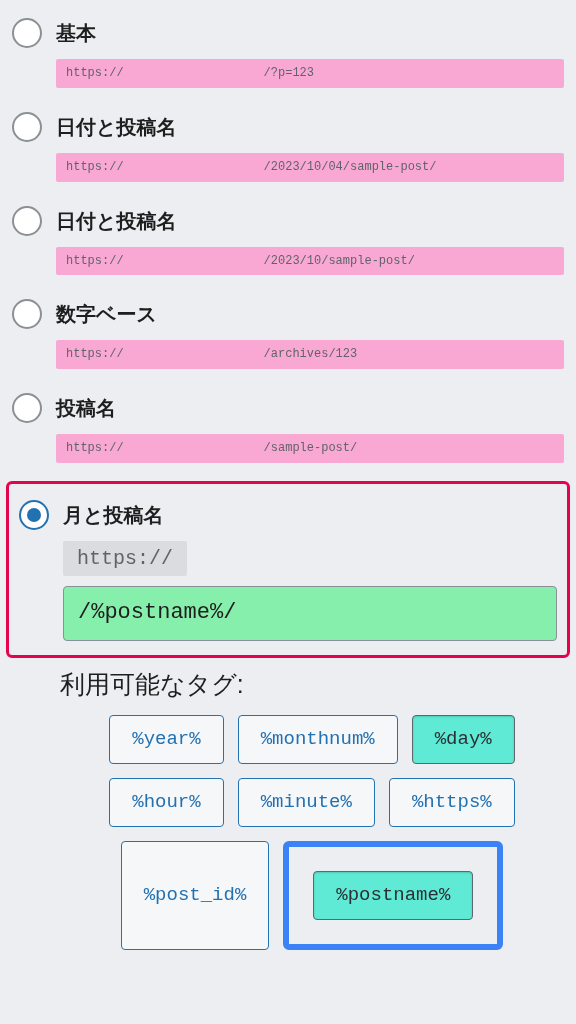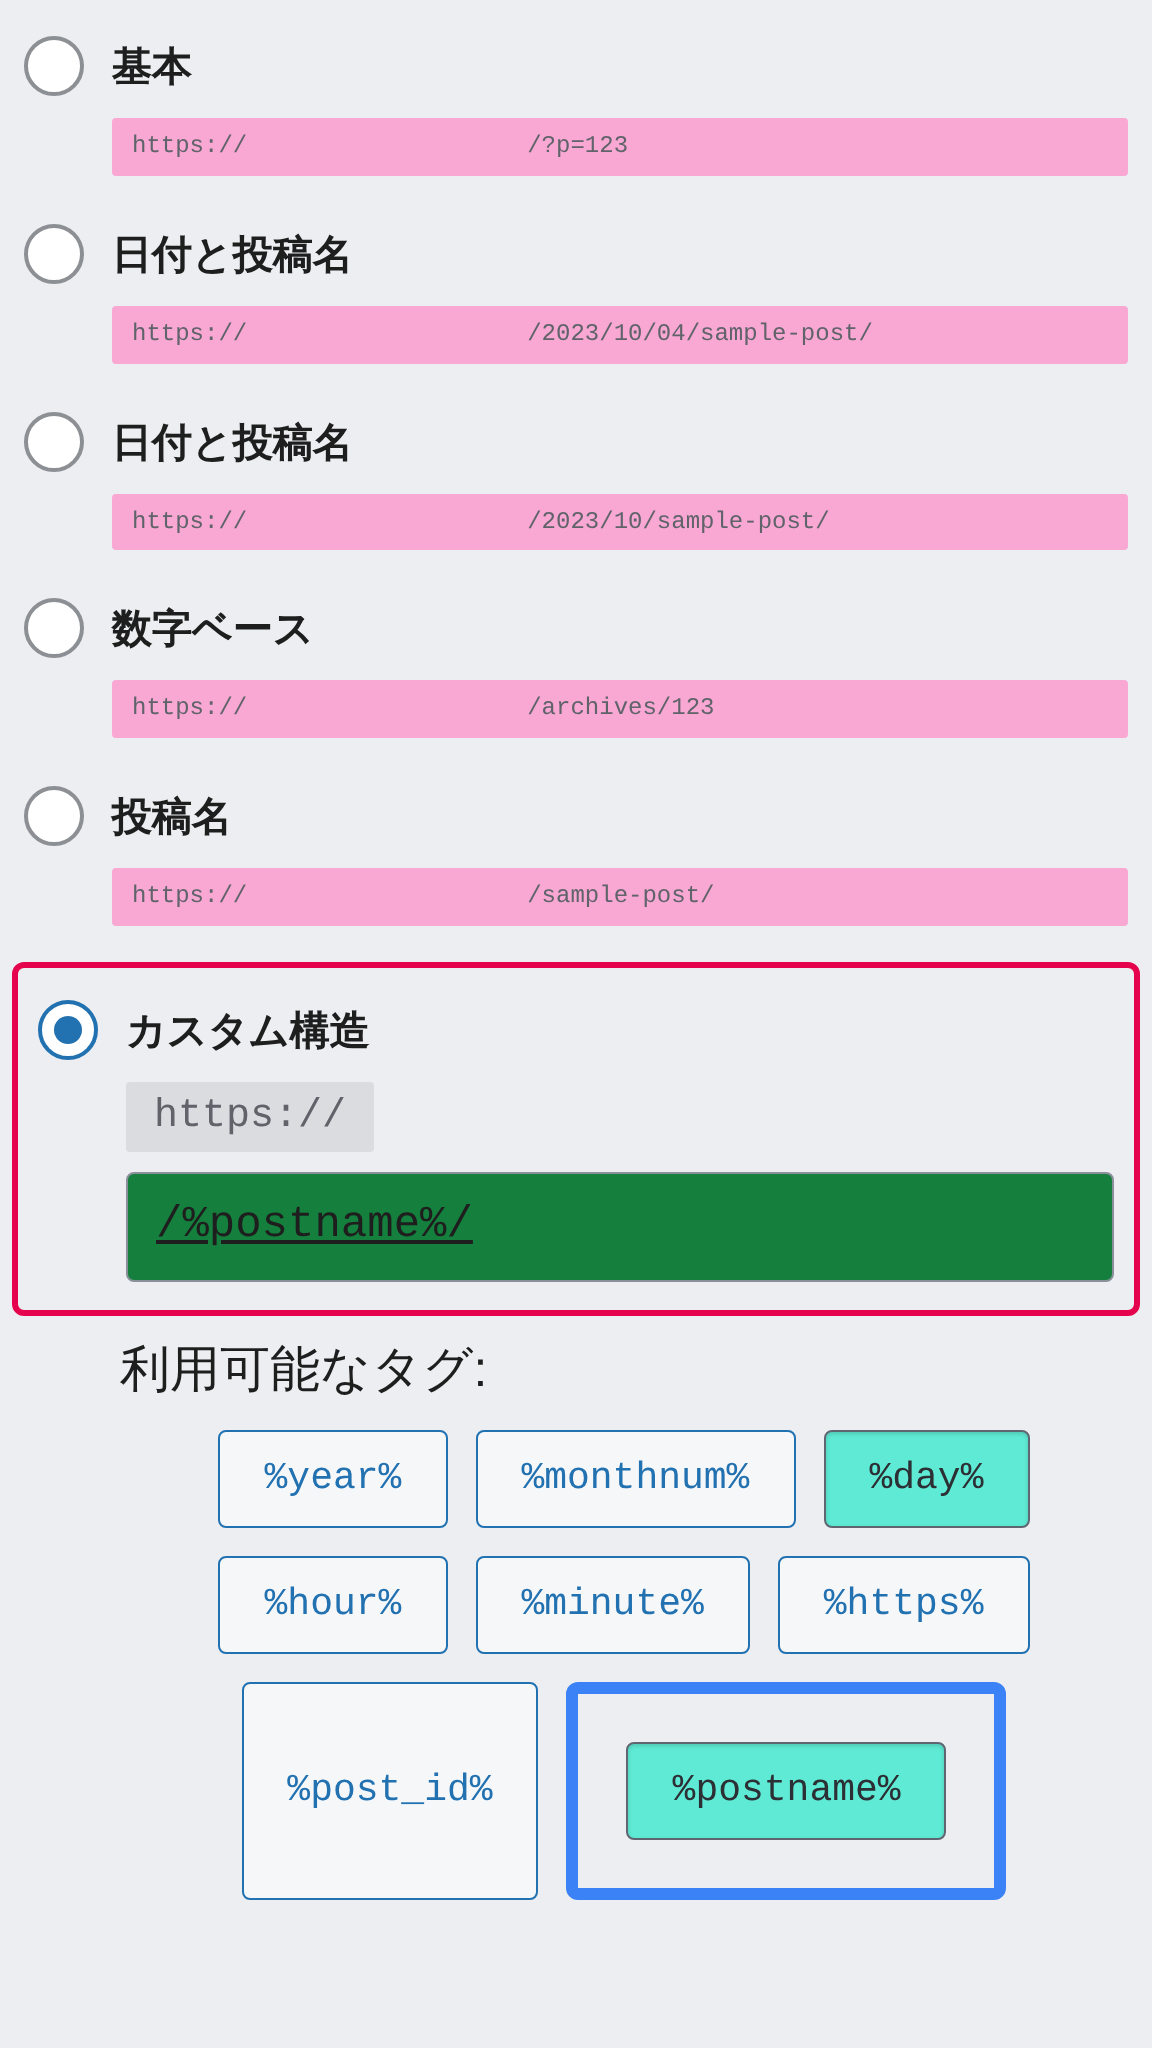--- a/index.html
+++ b/index.html
@@ -72,24 +72,23 @@
     border-radius: 2px;
     margin-bottom: 10px;
   }
   .custom-input {
     width: 100%;
     font-family: "SFMono-Regular", Consolas, "Liberation Mono", Menlo, monospace;
     font-size: 22px;
     padding: 12px 14px;
     border: 1px solid #89909a;
     border-radius: 4px;
-    background: #15803d;
+    background: #86efac;
     color: #1e1e1e;
     line-height: 1.3;
-    text-decoration: underline;
   }
   .tags-label {
     font-size: 25px;
     color: #1e1e1e;
     margin: 4px 0 14px 48px;
   }
   .tags-wrap {
     display: flex;
     flex-wrap: wrap;
     gap: 14px 14px;
@@ -161,21 +160,21 @@
     <div class="opt-body">
       <div class="opt-label">投稿名</div>
       <span class="code-line"><span class="prefix">https://</span><span>/sample-post/</span></span>
     </div>
   </div>
 
   <div class="highlight-box">
     <div class="option">
       <div class="radio checked"></div>
       <div class="opt-body">
-        <div class="opt-label">カスタム構造</div>
+        <div class="opt-label">月と投稿名</div>
         <span class="prefix-only">https://</span>
         <input class="custom-input" type="text" value="/%postname%/" style="">
       </div>
     </div>
   </div>
 
   <div class="tags-label">利用可能なタグ:</div>
   <div class="tags-wrap">
     <button class="tag-btn">%year%</button>
     <button class="tag-btn">%monthnum%</button>

